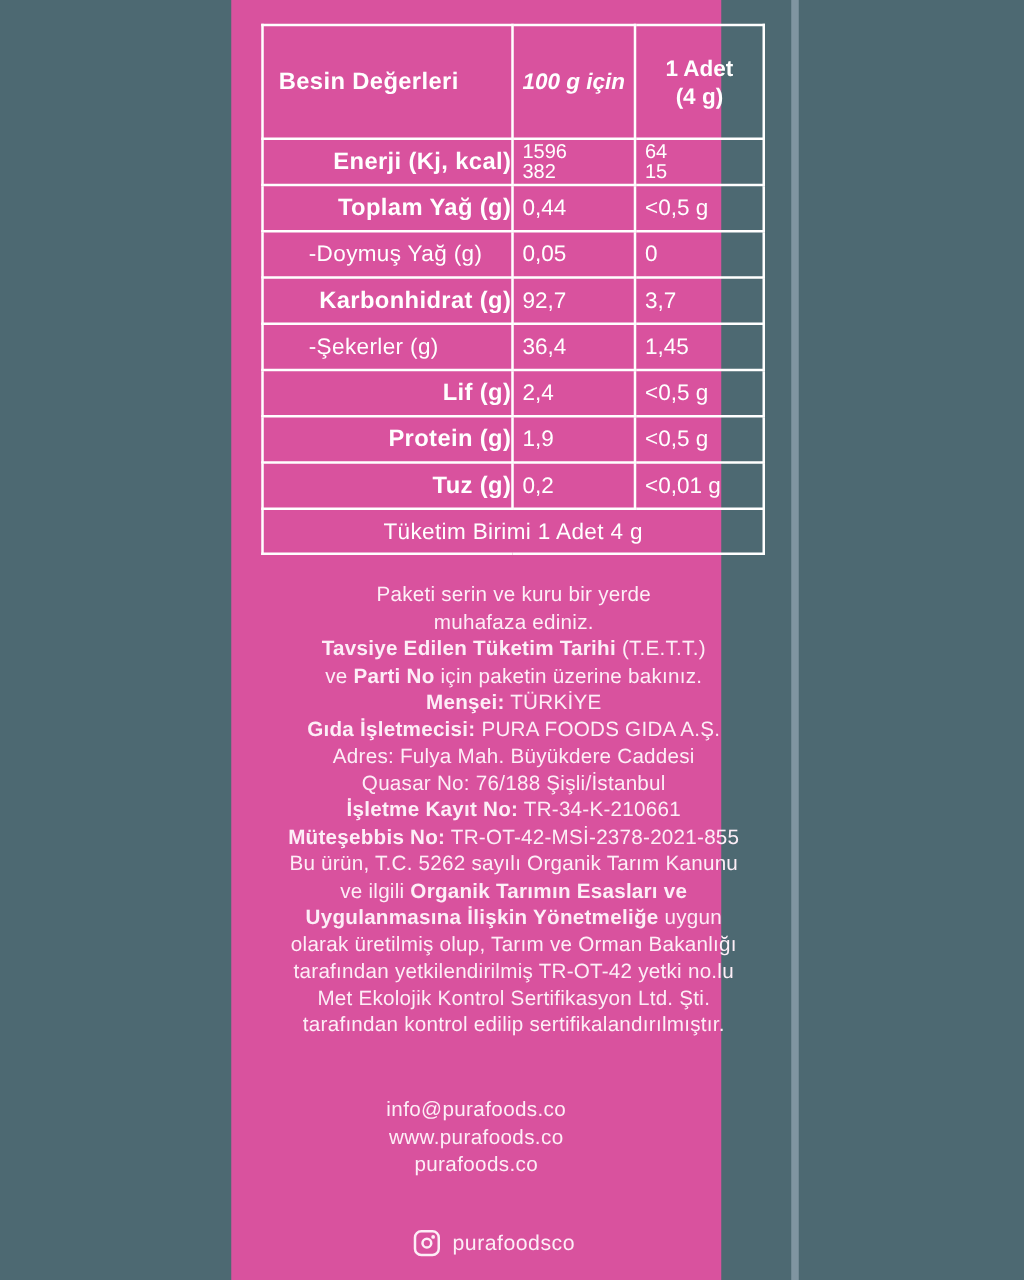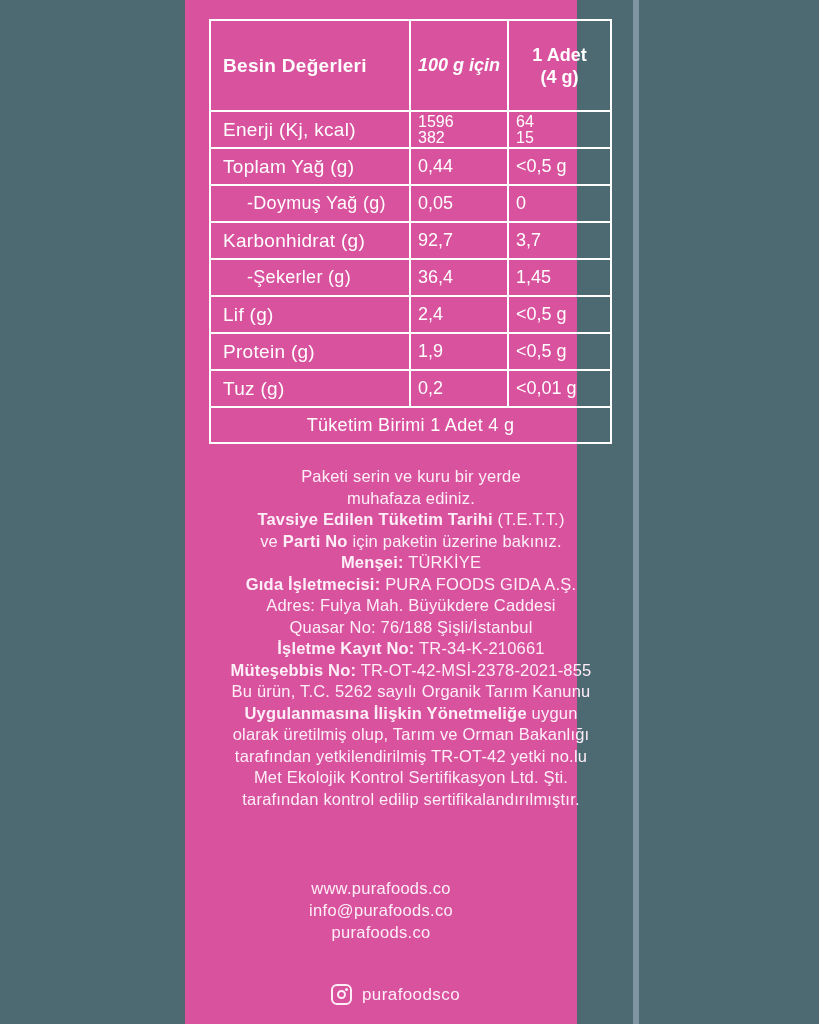--- a/index.html
+++ b/index.html
@@ -27,21 +27,21 @@
   }
   table.nutrition{
     position:absolute;left:24px;top:19px;width:401px;
     border-collapse:collapse;table-layout:fixed;color:var(--ink);
   }
   .nutrition th,.nutrition td{border:2px solid #ffffff;vertical-align:middle;}
   .nutrition thead tr{height:91px;}
   .nutrition tbody tr{height:37px;}
   .nutrition tfoot tr{height:36px;}
   .label-cell{text-align:left;padding-left:12px;font-size:19px;letter-spacing:.3px;}
-  .bold{font-weight:normal;}
+  .bold{font-weight:bold;text-align:right;}
   .indent{padding-left:36px;font-size:18px;}
   .value-cell{text-align:left;padding-left:7px;font-size:18px;}
   .value-cell.multi{font-size:16px;margin-left:36px;}
   .value-cell.multi div{line-height:16px;}
   .col1h{text-align:left;padding-left:12px;font-size:19px;font-weight:bold;letter-spacing:.3px;}
   .col2h{text-align:left;padding-left:7px;font-size:18px;font-weight:bold;font-style:italic;}
   .col3h{text-align:center;font-size:18px;font-weight:bold;line-height:22px;}
   .footer-cell{text-align:center;font-size:18px;font-weight:normal;letter-spacing:.3px;}
   .info{
     position:absolute;left:0;top:466px;width:100%;
@@ -175,30 +175,31 @@
       <div><span>muhafaza ediniz.</span></div>
       <div><span class="b">Tavsiye Edilen Tüketim Tarihi</span><span> (T.E.T.T.)</span></div>
       <div><span>ve </span><span class="b">Parti No</span><span> için paketin üzerine bakınız.</span></div>
       <div><span class="b">Menşei:</span><span> TÜRKİYE</span></div>
       <div><span class="b">Gıda İşletmecisi:</span><span> PURA FOODS GIDA A.Ş.</span></div>
       <div><span>Adres: Fulya Mah. Büyükdere Caddesi</span></div>
       <div><span>Quasar No: 76/188 Şişli/İstanbul</span></div>
       <div><span class="b">İşletme Kayıt No:</span><span> TR-34-K-210661</span></div>
       <div><span class="b">Müteşebbis No:</span><span> TR-OT-42-MSİ-2378-2021-855</span></div>
       <div><span>Bu ürün, T.C. 5262 sayılı Organik Tarım Kanunu</span></div>
+      <div><span>ve ilgili </span><span class="b">Organik Tarımın Esasları ve</span></div>
       <div><span class="b">Uygulanmasına İlişkin Yönetmeliğe</span><span> uygun</span></div>
       <div><span>olarak üretilmiş olup, Tarım ve Orman Bakanlığı</span></div>
       <div><span>tarafından yetkilendirilmiş TR-OT-42 yetki no.lu</span></div>
       <div><span>Met Ekolojik Kontrol Sertifikasyon Ltd. Şti.</span></div>
       <div><span>tarafından kontrol edilip sertifikalandırılmıştır.</span></div>
     </div>
 
   <div class="contact">
+    <div>info@purafoods.co</div>
     <div>www.purafoods.co</div>
-    <div>info@purafoods.co</div>
     <div>purafoods.co</div>
   </div>
 
   <div class="social">
     <span class="ig">
       <span class="ig-lens"></span>
       <span class="ig-dot"></span>
     </span>
     <span>purafoodsco</span>
   </div>

